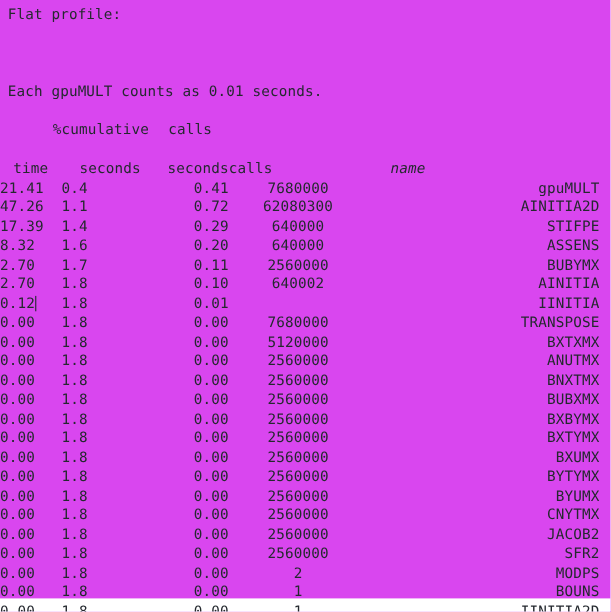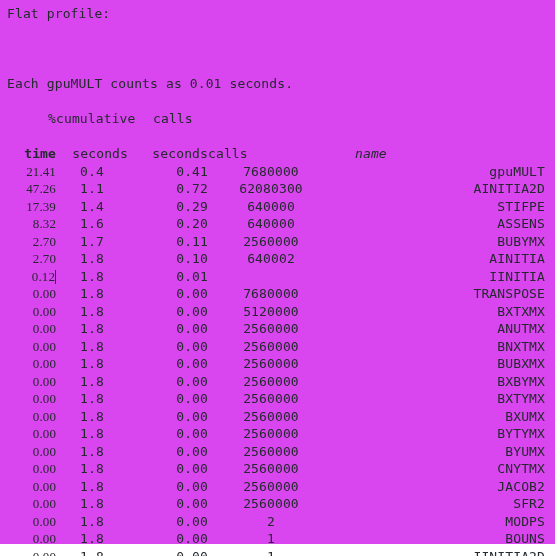--- a/index.html
+++ b/index.html
@@ -37,32 +37,32 @@
     letter-spacing: 0.12px;
   }
   .row {
     display: block;
     height: 17.5px;
     white-space: pre;
   }
   .blank { display: block; height: 17.5px; }
 
   
-  .c-pct   { display: inline-block; width: 56px;  text-align: right; font-family: Liberation Serif, serif; }
-  .c-cum   { display: inline-block; width: 72px;  text-align: center; }
+  .c-pct   { display: inline-block; width: 56px;  text-align: left; }
+  .c-cum   { display: inline-block; width: 72px;  text-align: left; }
   .c-self  { display: inline-block; width: 80px;  text-align: right; }
   .c-calls { display: inline-block; width: 126px; text-align: center; }
   .c-name  { display: inline-block; width: 190px; text-align: right; padding-left: 21px; }
 
   
   .h1-pct   { display: inline-block; width: 56px;  text-align: right; }
   .h1-cum   { display: inline-block; width: 72px;  text-align: center; padding-right: 7px;}
   .h1-self  { display: inline-block; width: 80px;  text-align: left; padding-left: 18px; }
 
-  .h2-pct   { display: inline-block; width: 56px;  text-align: right; font-weight: bold; }
+  .h2-pct   { display: inline-block; width: 56px;  text-align: center; }
   .h2-cum   { display: inline-block; width: 72px;  text-align: right; }
   .h2-self  { display: inline-block; width: 80px;  text-align: right; }
   .h2-calls { display: inline-block; width: 126px; text-align: left; }
   .h2-name  { display: inline-block; width: 190px; text-align: left; padding-left: 21px; font-style: italic; }
 
   .caret {
     display: inline-block;
     width: 1px;
     height: 14px;
     background: #24292e;

